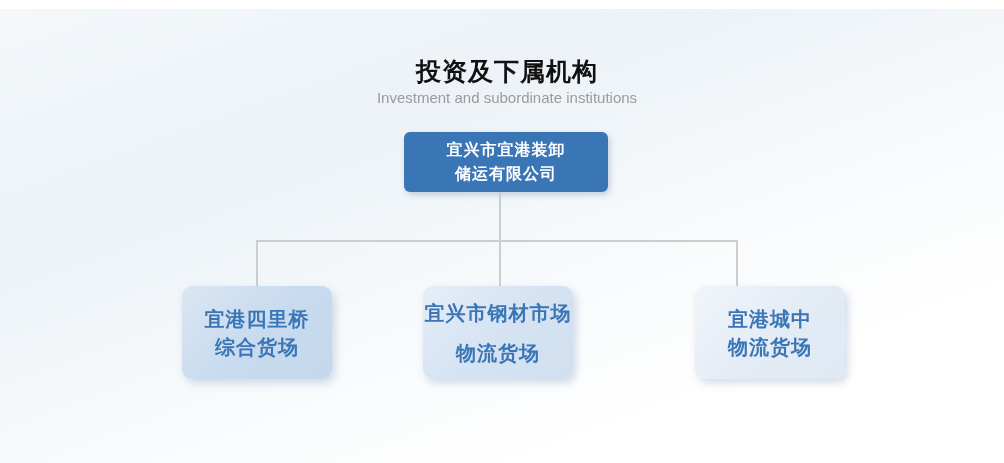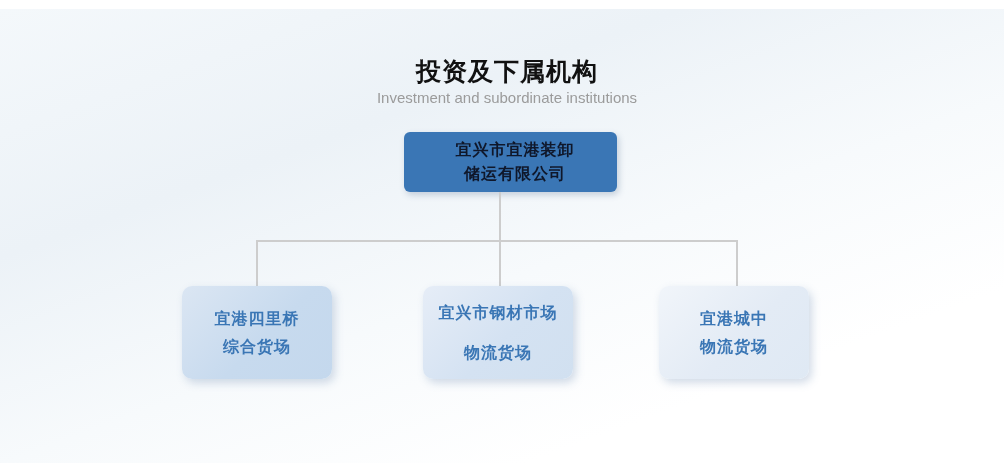--- a/index.html
+++ b/index.html
@@ -43,26 +43,25 @@
     top: 123px;
     width: 204px;
     height: 60px;
     border-radius: 6px;
     background: #3a76b5;
     box-shadow: 2px 3px 6px rgba(60, 90, 130, 0.25);
     display: flex;
     flex-direction: column;
     justify-content: center;
     text-align: center;
-    color: #0f172a;
+    color: #ffffff;
     font-size: 16px;
     font-weight: bold;
     line-height: 24px;
     letter-spacing: 1px;
-    padding-left: 9px;
   }
   .connector {
     position: absolute;
     background: #cdcdcd;
   }
   .conn-root-stem   { left: 499px; top: 183px; width: 2px; height: 49px; }
   .conn-horizontal  { left: 256px; top: 231px; width: 482px; height: 2px; }
   .conn-branch-left   { left: 256px; top: 231px; width: 2px; height: 46px; }
   .conn-branch-middle { left: 499px; top: 231px; width: 2px; height: 46px; }
   .conn-branch-right  { left: 736px; top: 231px; width: 2px; height: 46px; }
@@ -71,36 +70,36 @@
     top: 277px;
     width: 150px;
     height: 93px;
     border-radius: 10px;
     box-shadow: 3px 4px 9px rgba(110, 140, 180, 0.30);
     display: flex;
     flex-direction: column;
     justify-content: center;
     text-align: center;
     color: #3a76b5;
-    font-size: 16px;
+    font-size: 20px;
     font-weight: bold;
     line-height: 28px;
     letter-spacing: 1px;
   }
   .child-left {
     left: 182px;
     background: linear-gradient(135deg, #dbe6f3 0%, #c7daee 55%, #c4d8ed 100%);
   }
   .child-middle {
     left: 423px;
     background: linear-gradient(135deg, #e6edf7 0%, #d4e2f2 55%, #d1e0f0 100%);
     gap: 12px;
   }
   .child-right {
-    left: 659px;
+    left: 695px;
     background: linear-gradient(135deg, #f1f5fa 0%, #e3ebf5 55%, #dfe9f4 100%);
   }
 </style>
 </head>
 <body>
 
 <div class="stage">
 
   <div class="title">投资及下属机构</div>
 

